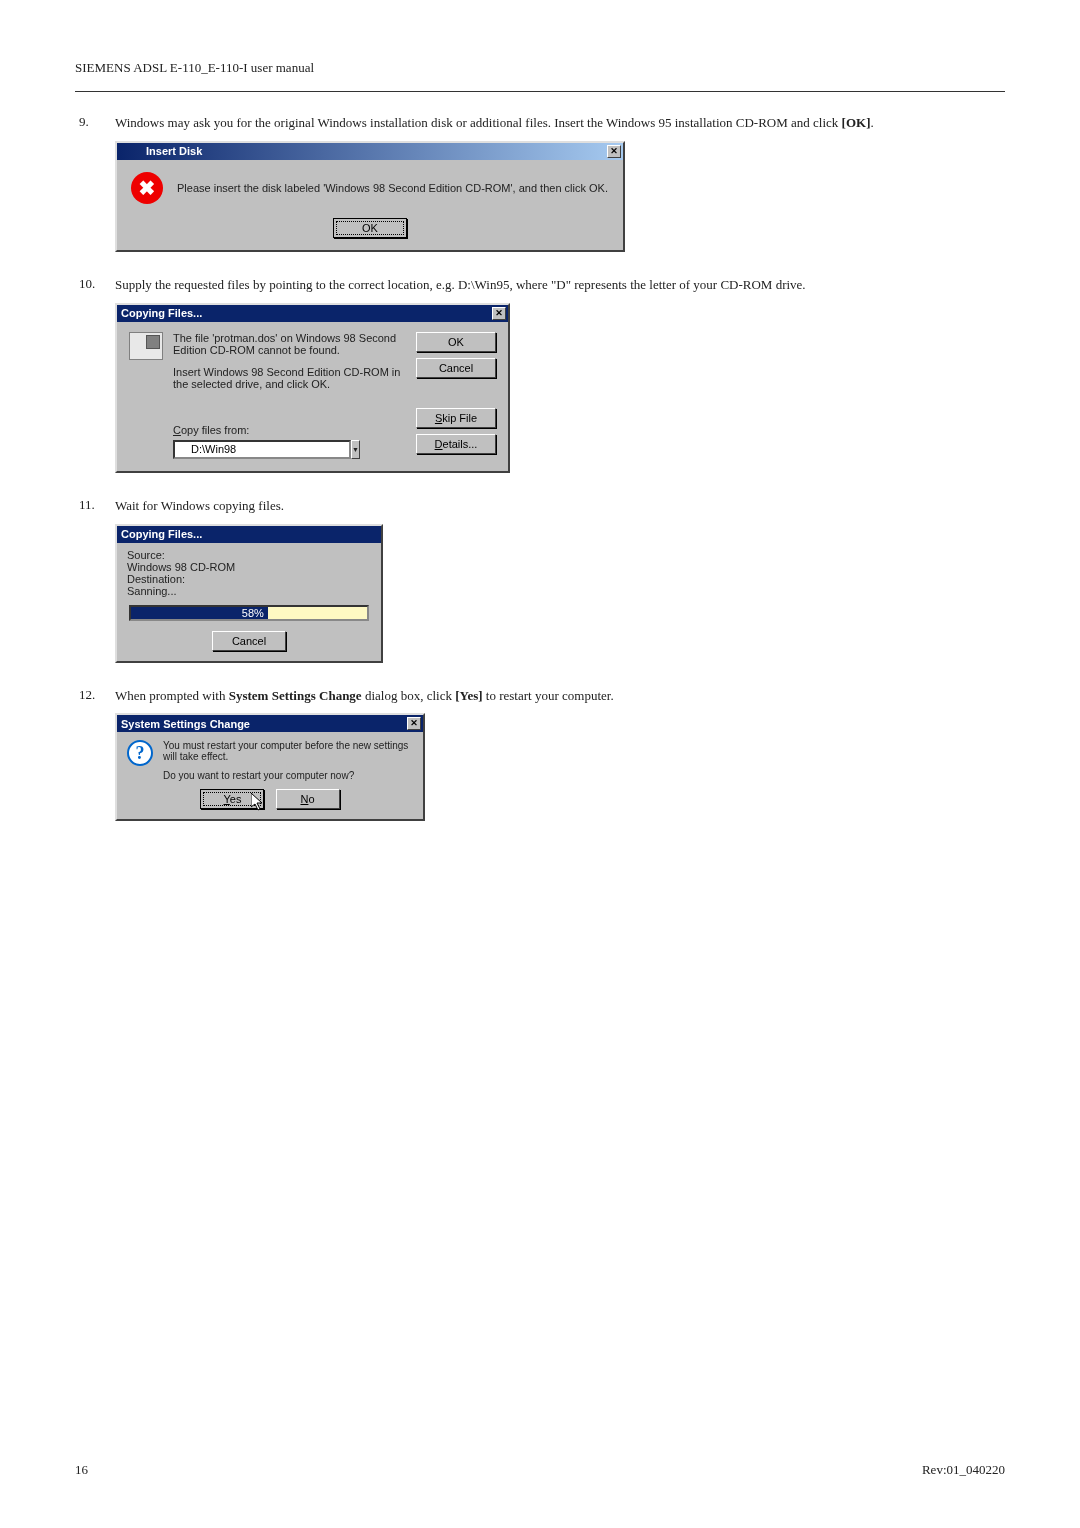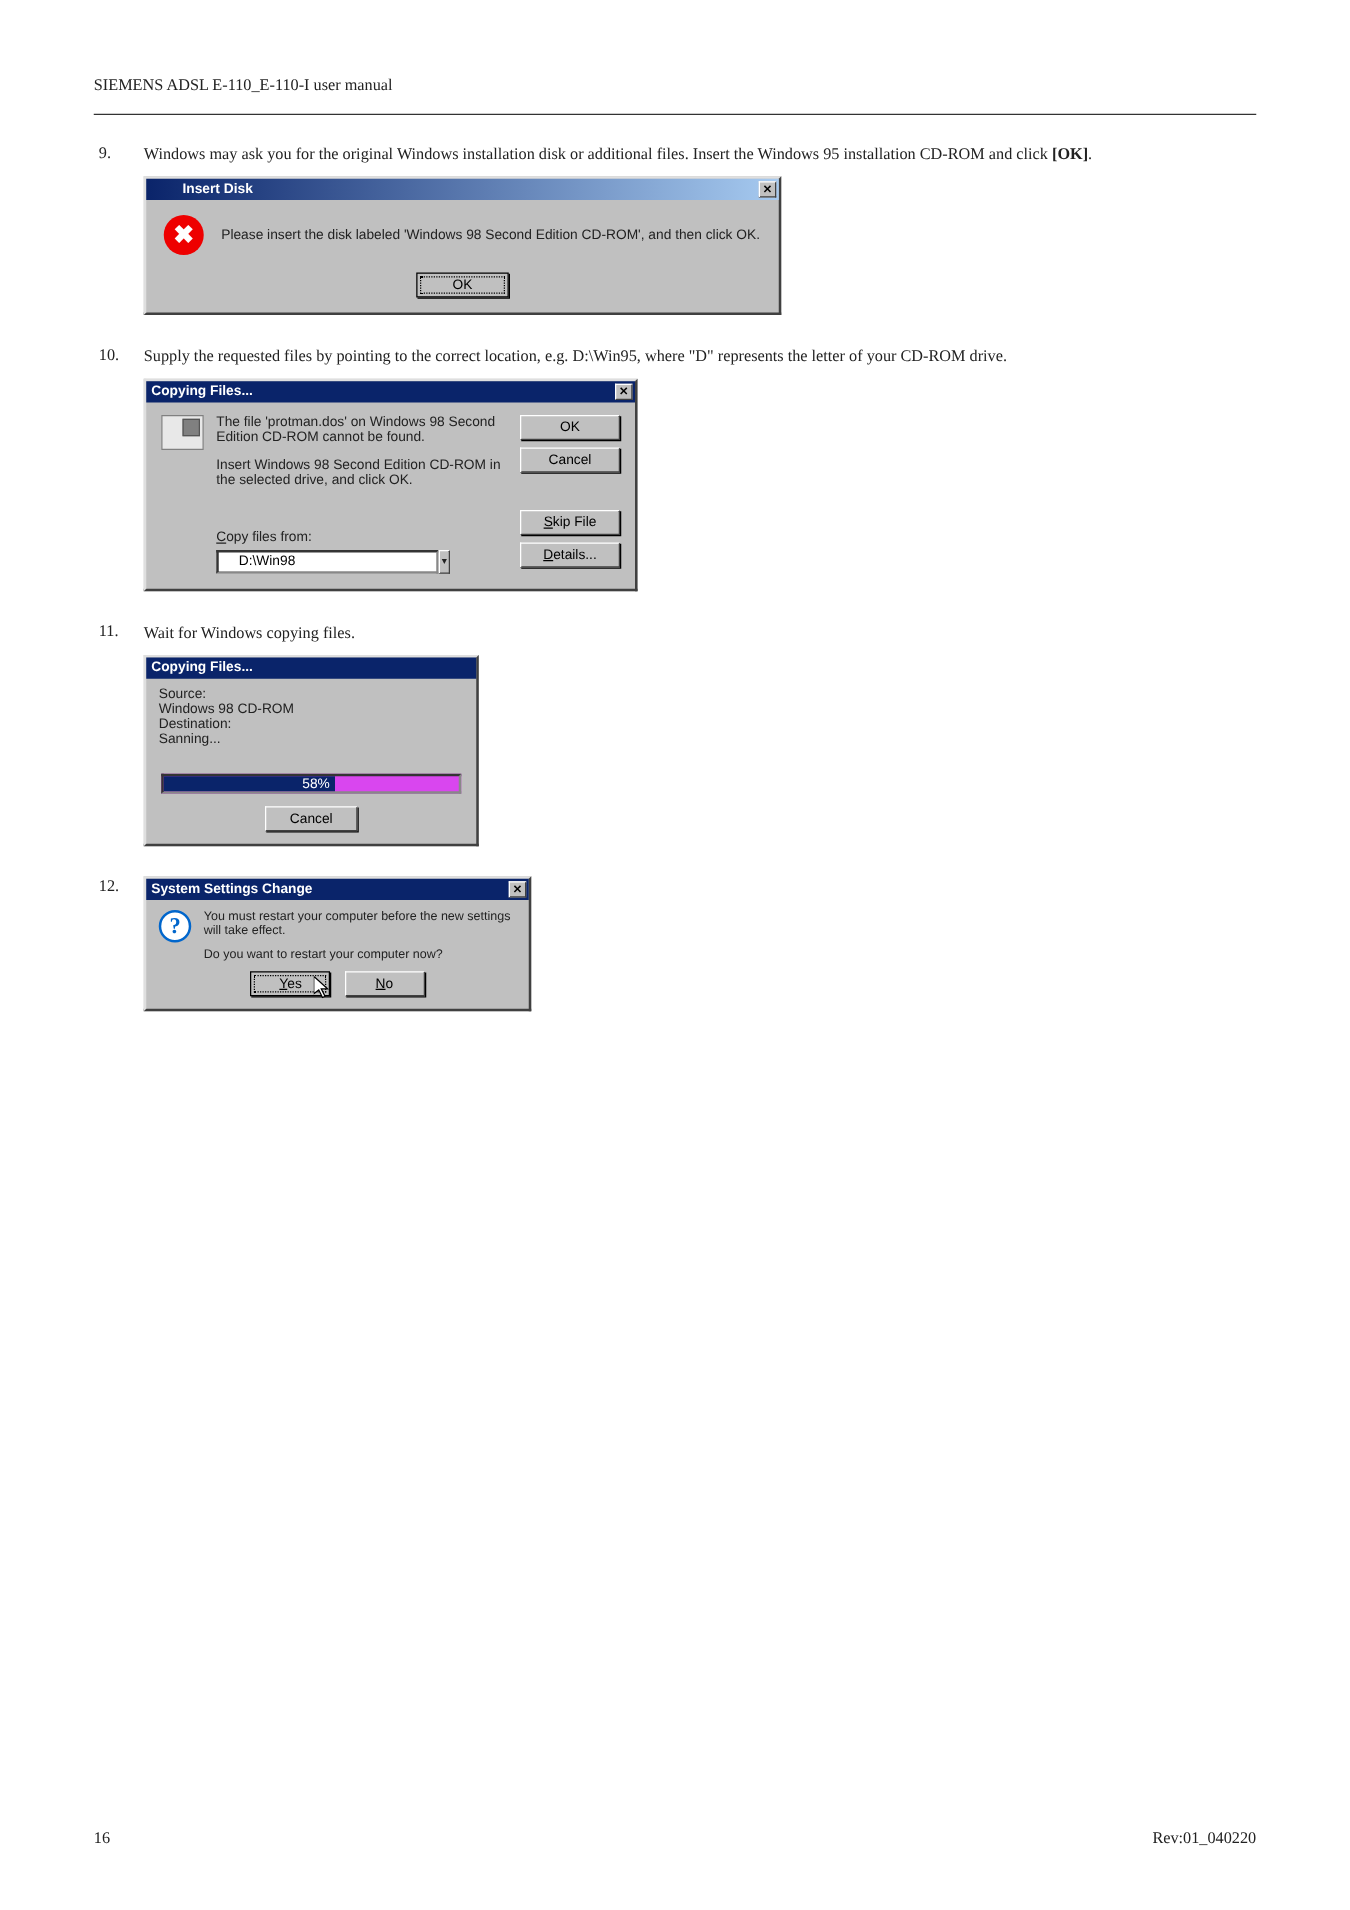--- a/index.html
+++ b/index.html
@@ -122,22 +122,22 @@
       border:1px solid; border-color:#fff #404040 #404040 #fff;
       display:flex; align-items:center; justify-content:center;
       font-size:7px;
     }
     .u { text-decoration: underline; }
 
     
     .dlg-copy2 { width: 268px; }
     .dlg-copy2 .body2 { padding: 6px 10px 10px; font-family:"MS Sans Serif", sans-serif; font-size:11px; }
     .progress-outer {
-      height:16px; border:2px inset #888; background:#d946ef;
-      margin: 22px 2px 10px; position:relative;
+      height:16px; border:2px inset #888; background:#fef9c3;
+      margin: 8px 2px 10px; position:relative;
     }
     .progress-inner {
       height:100%; width:58%;
       background:#0a246a;
       display:flex; align-items:center; justify-content:flex-end;
       padding-right:4px; color:#fff; font-size:11px;
     }
     .center { text-align:center; }
 
     
@@ -243,20 +243,23 @@
           <span class="win-btn">Cancel</span>
         </div>
       </div>
     </div>
   </div>
 </div>
 
 <div class="step">
   <div class="step-num">12.</div>
   <div class="step-body">
+    <div class="step-text">
+      <span>When prompted with </span><span class="bold">System Settings Change</span><span> dialog box, click </span><span class="bold">[Yes]</span><span> to restart your computer.</span>
+    </div>
     <div class="win-dialog dlg-sys">
       <div class="title-bar">
         <span>System Settings Change</span>
         <span class="title-close">✕</span>
       </div>
       <div class="dlg-body">
         <div class="icon-q">?</div>
         <div style="font-size:10px;">
           <div style="margin-bottom:8px;">You must restart your computer before the new settings will take effect.</div>
           <div>Do you want to restart your computer now?</div>

